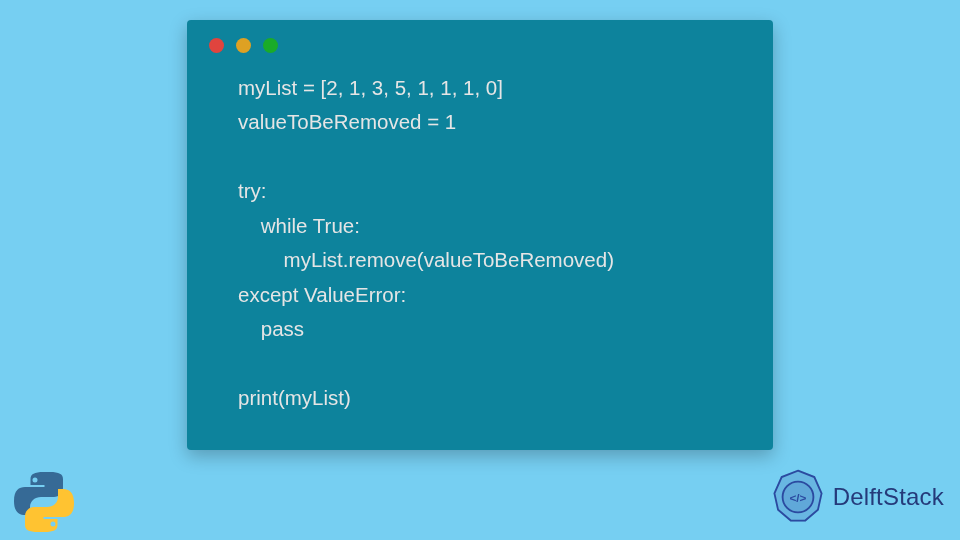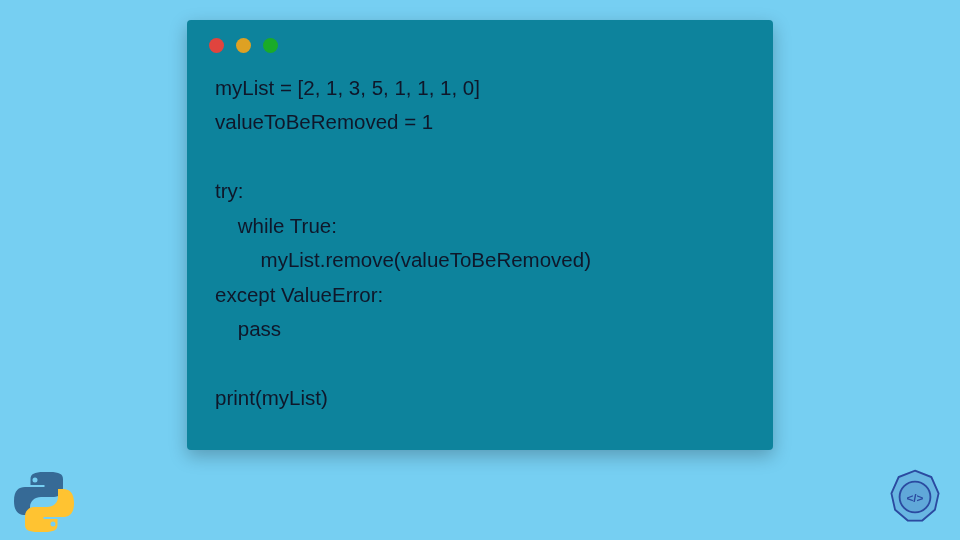--- a/index.html
+++ b/index.html
@@ -29,25 +29,26 @@
   .dot {
     width: 15px;
     height: 15px;
     border-radius: 50%;
   }
   .dot-red { background: #e0443e; }
   .dot-yellow { background: #dea123; }
   .dot-green { background: #1aab29; }
   .code-body {
     padding: 10px 28px 20px 28px;
-    color: #0f172a;
+    color: #e5e5e5;
     font-size: 20.5px;
     line-height: 1.68;
     font-family: "SF Pro Text", -apple-system, Arial, sans-serif;
     white-space: pre;
+    margin-left: 23px;
   }
   .python-logo {
     position: absolute;
     left: 12px;
     bottom: 6px;
     width: 64px;
     height: 64px;
   }
   .delftstack {
     position: absolute;
@@ -97,13 +98,14 @@
 <div class="delftstack">
   <svg class="ds-badge" viewBox="0 0 64 64">
     <g fill="none" stroke="#2b4aa0" stroke-width="2">
       <polygon points="32,3 50,10 58,28 54,46 40,58 24,58 10,46 6,28 14,10" fill="#2b4aa0" opacity="0.18"></polygon>
       <polygon points="32,3 50,10 58,28 54,46 40,58 24,58 10,46 6,28 14,10"></polygon>
       <circle cx="32" cy="32" r="17" fill="#2b4aa0" opacity="0.12"></circle>
       <circle cx="32" cy="32" r="17"></circle>
     </g>
     <text x="32" y="37" text-anchor="middle" font-size="13" font-weight="700" fill="#2b4aa0" font-family="Arial">&lt;/&gt;</text>
   </svg>
+  <span class="delftstack-text">DelftStack</span>
 </div>
 
 </body></html>

